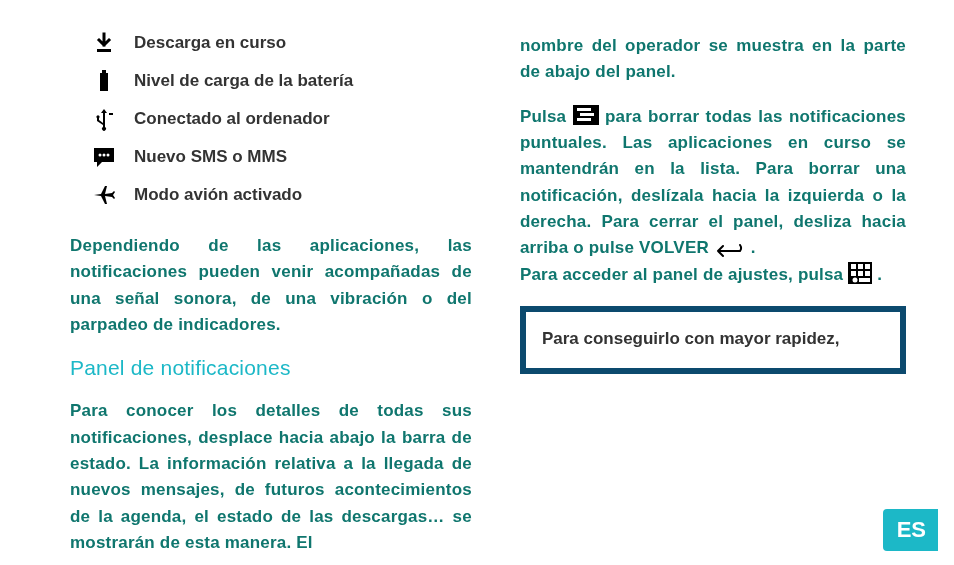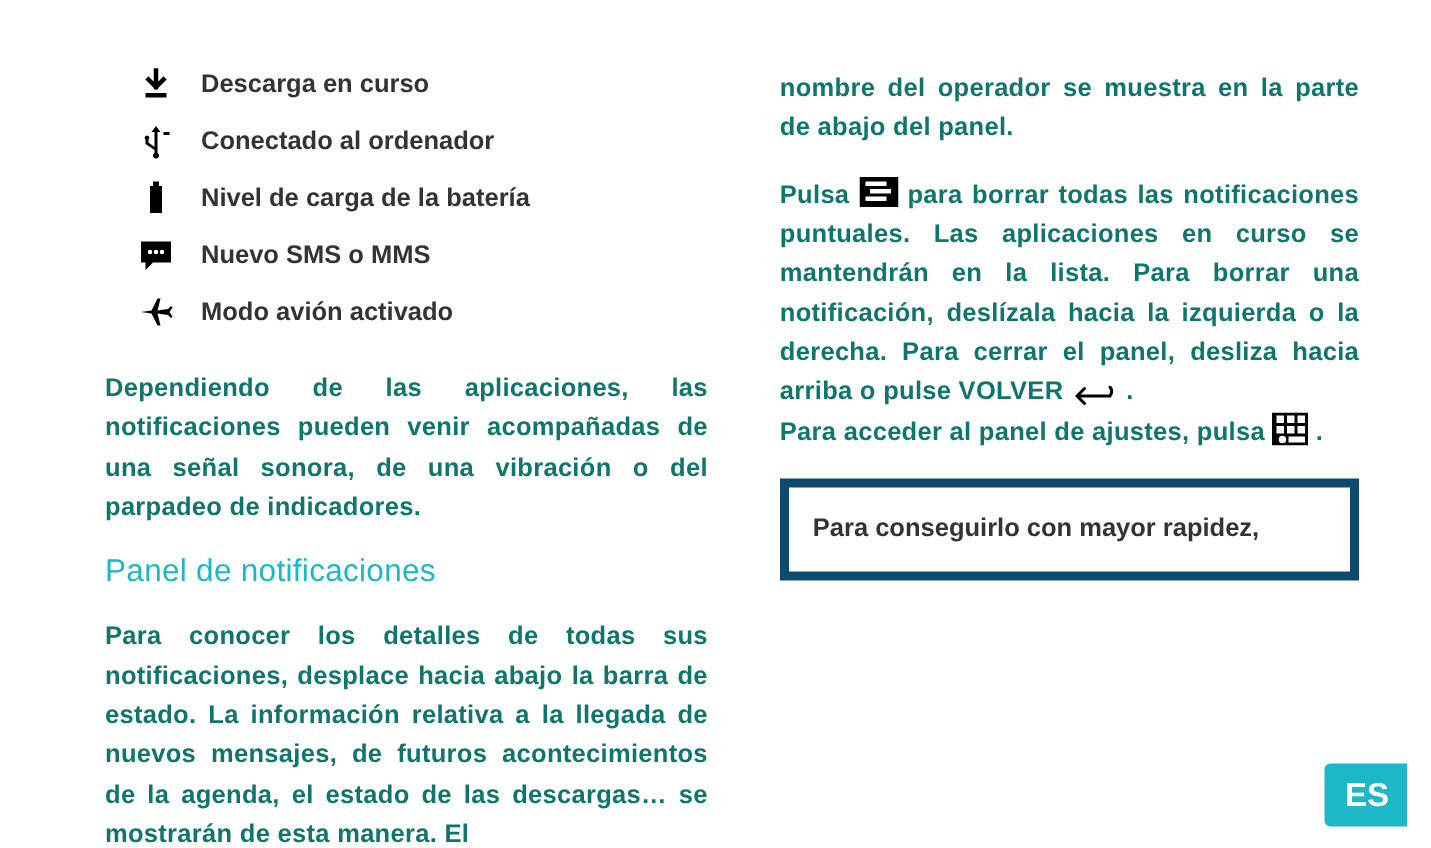--- a/index.html
+++ b/index.html
@@ -7,21 +7,21 @@
     width: 954px;
     height: 565px;
     background: #ffffff;
     font-family: Arial, Helvetica, sans-serif;
     color: #3a3a3a;
     position: relative;
     overflow: hidden;
   }
   .page {
     display: flex;
-    padding: 42px 48px 30px 70px;
+    padding: 29px 48px 30px 70px;
     gap: 48px;
     height: 100%;
     justify-content: flex-end;
   }
   .col {
     flex: 1;
     min-width: 0;
   }
   .col-left { flex: 1.02; }
   .col-right { flex: 0.98; padding-top: 4px; }
@@ -117,34 +117,34 @@
               <path fill="#000" d="M12 3 L12 14 M12 14 L7 9 M12 14 L17 9" stroke="#000" stroke-width="3" stroke-linecap="square"></path>
               <rect x="5" y="18" width="14" height="3" fill="#000"></rect>
             </svg>
         </span>
         <span class="icon-label">Descarga en curso</span>
       </div>
 
       <div class="icon-row">
         <span class="icon-box">
           <svg viewBox="0 0 24 24">
-              <path d="M12 2 L9 6 L11 6 L11 16 L7 13 L7 11 A1.5 1.5 0 1 0 5 11 L5 14 L11 18 L11 20 A2 2 0 1 0 13 20 L13 15 L19 11 L19 8 L17 8 L17 6 L21 6 L21 8 L19 8 L19 11 L13 15 L13 6 L15 6 Z" fill="#000"></path>
-            </svg>
-        </span>
-        <span class="icon-label">Conectado al ordenador</span>
-      </div>
-
-      <div class="icon-row">
-        <span class="icon-box">
-          <svg viewBox="0 0 24 24">
               <rect x="8" y="4" width="8" height="18" fill="#000"></rect>
               <rect x="10" y="1" width="4" height="3" fill="#000"></rect>
             </svg>
         </span>
         <span class="icon-label">Nivel de carga de la batería</span>
+      </div>
+
+      <div class="icon-row">
+        <span class="icon-box">
+          <svg viewBox="0 0 24 24">
+              <path d="M12 2 L9 6 L11 6 L11 16 L7 13 L7 11 A1.5 1.5 0 1 0 5 11 L5 14 L11 18 L11 20 A2 2 0 1 0 13 20 L13 15 L19 11 L19 8 L17 8 L17 6 L21 6 L21 8 L19 8 L19 11 L13 15 L13 6 L15 6 Z" fill="#000"></path>
+            </svg>
+        </span>
+        <span class="icon-label">Conectado al ordenador</span>
       </div>
 
       <div class="icon-row">
         <span class="icon-box">
           <svg viewBox="0 0 24 24">
               <path d="M2 3 H22 V17 H10 L5 22 L5 17 H2 Z" fill="#000"></path>
               <circle cx="8" cy="10" r="1.5" fill="#fff"></circle>
               <circle cx="12" cy="10" r="1.5" fill="#fff"></circle>
               <circle cx="16" cy="10" r="1.5" fill="#fff"></circle>
             </svg>

